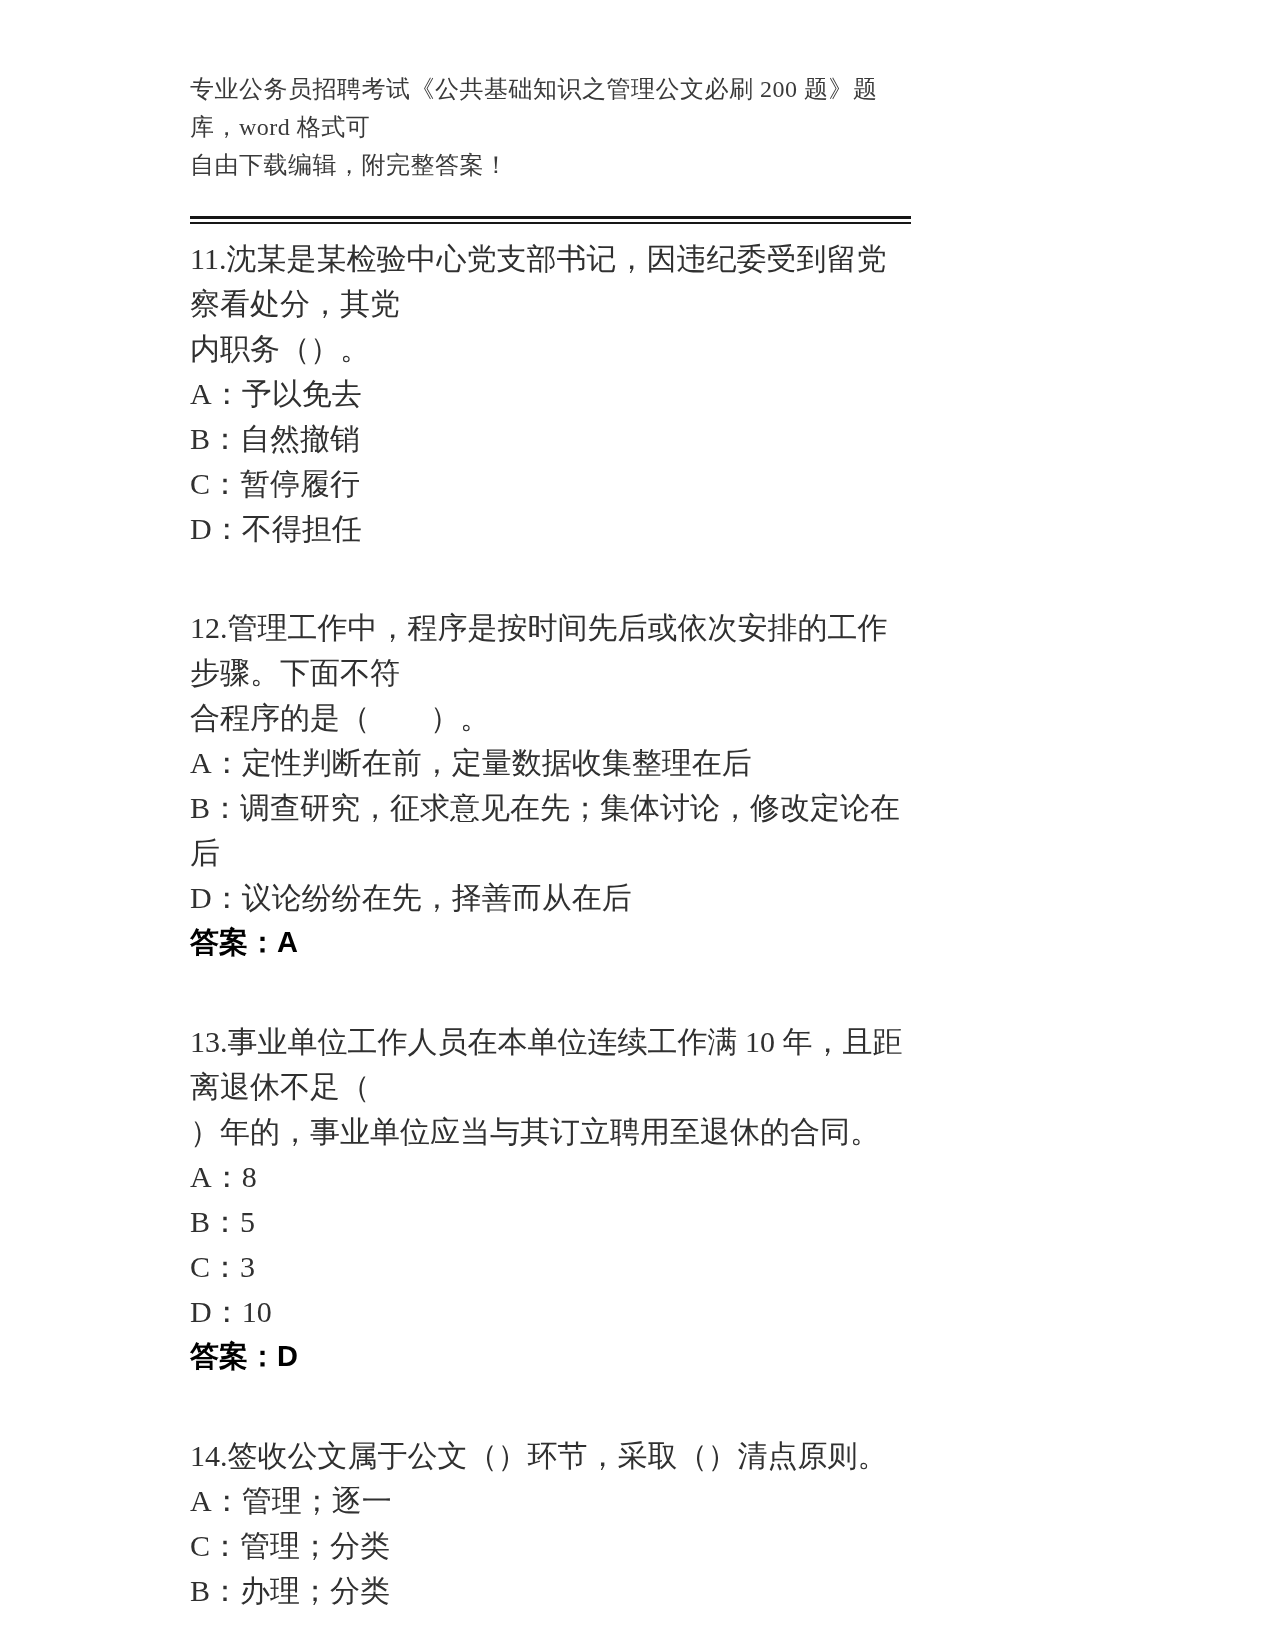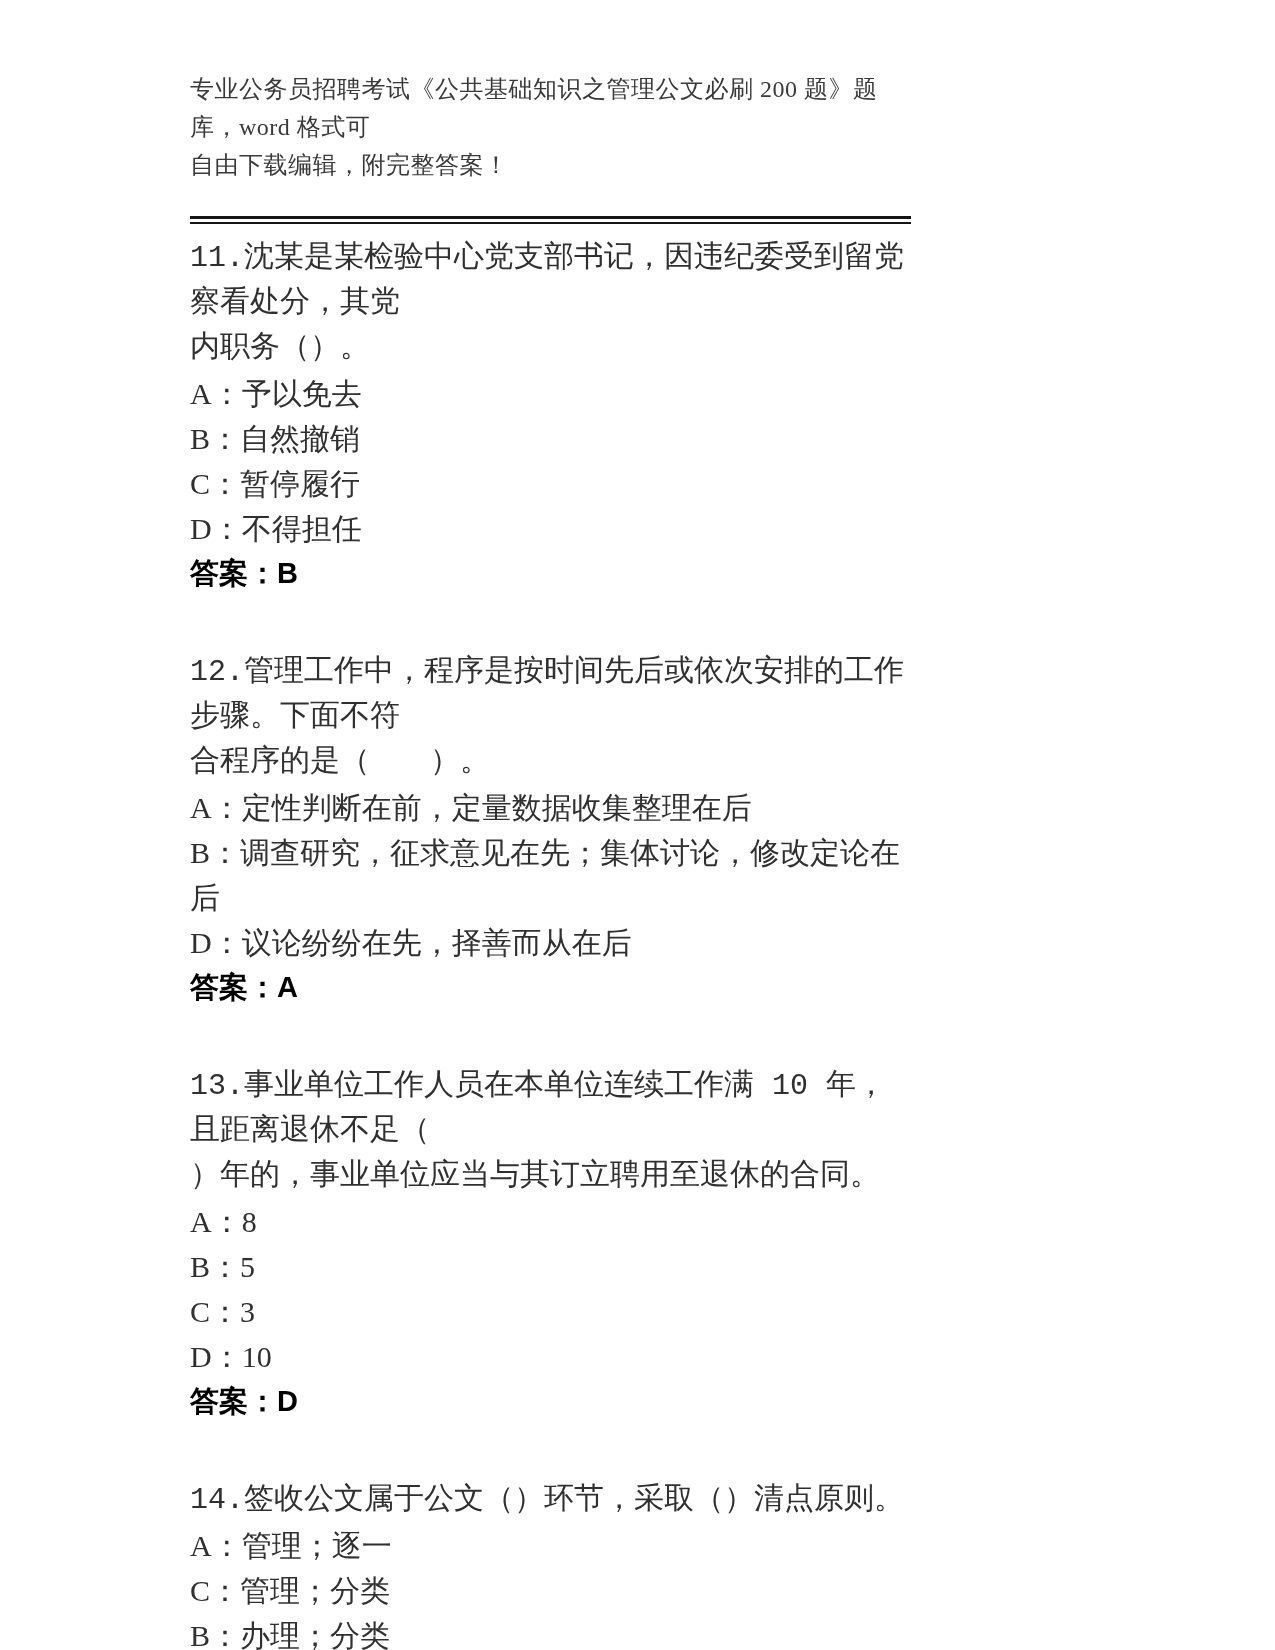--- a/index.html
+++ b/index.html
@@ -31,21 +31,20 @@
   }
   .question {
     margin-top: 54px;
     font-size: 30px;
     color: #303030;
   }
   .question.first { margin-top: 12px; }
   .stem {
     line-height: 45px;
     white-space: pre-line;
-    font-family: Liberation Mono, monospace;
   }
   .option {
     line-height: 45px;
     white-space: pre-line;
   }
   .answer {
     line-height: 45px;
     font-family: "Liberation Sans", sans-serif;
     font-weight: 700;
     color: #000000;
@@ -65,21 +64,20 @@
 
     <main>
 
       <section class="question first">
         <div class="stem"><span>11.</span><span>沈某是某检验中心党支部书记，因违纪委受到留党察看处分，其党
 内职务（）。</span></div>
         <div class="option">A：予以免去</div>
         <div class="option">B：自然撤销</div>
         <div class="option">C：暂停履行</div>
         <div class="option">D：不得担任</div>
-        <div class="answer">答案：B</div>
       </section>
 
       <section class="question">
         <div class="stem"><span>12.</span><span>管理工作中，程序是按时间先后或依次安排的工作步骤。下面不符
 合程序的是（　　）。</span></div>
         <div class="option">A：定性判断在前，定量数据收集整理在后</div>
         <div class="option">B：调查研究，征求意见在先；集体讨论，修改定论在后</div>
         <div class="option">D：议论纷纷在先，择善而从在后</div>
         <div class="answer">答案：A</div>
       </section>

